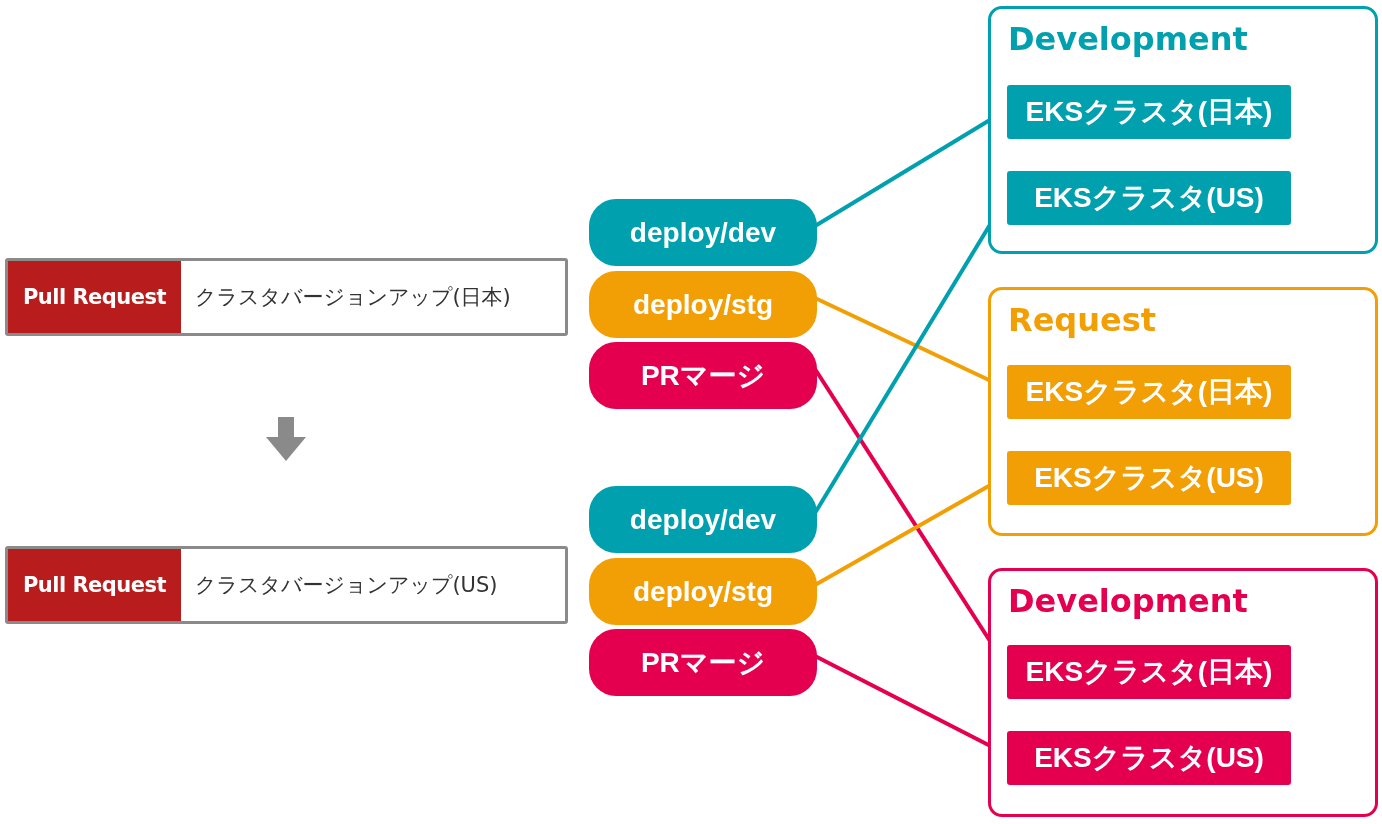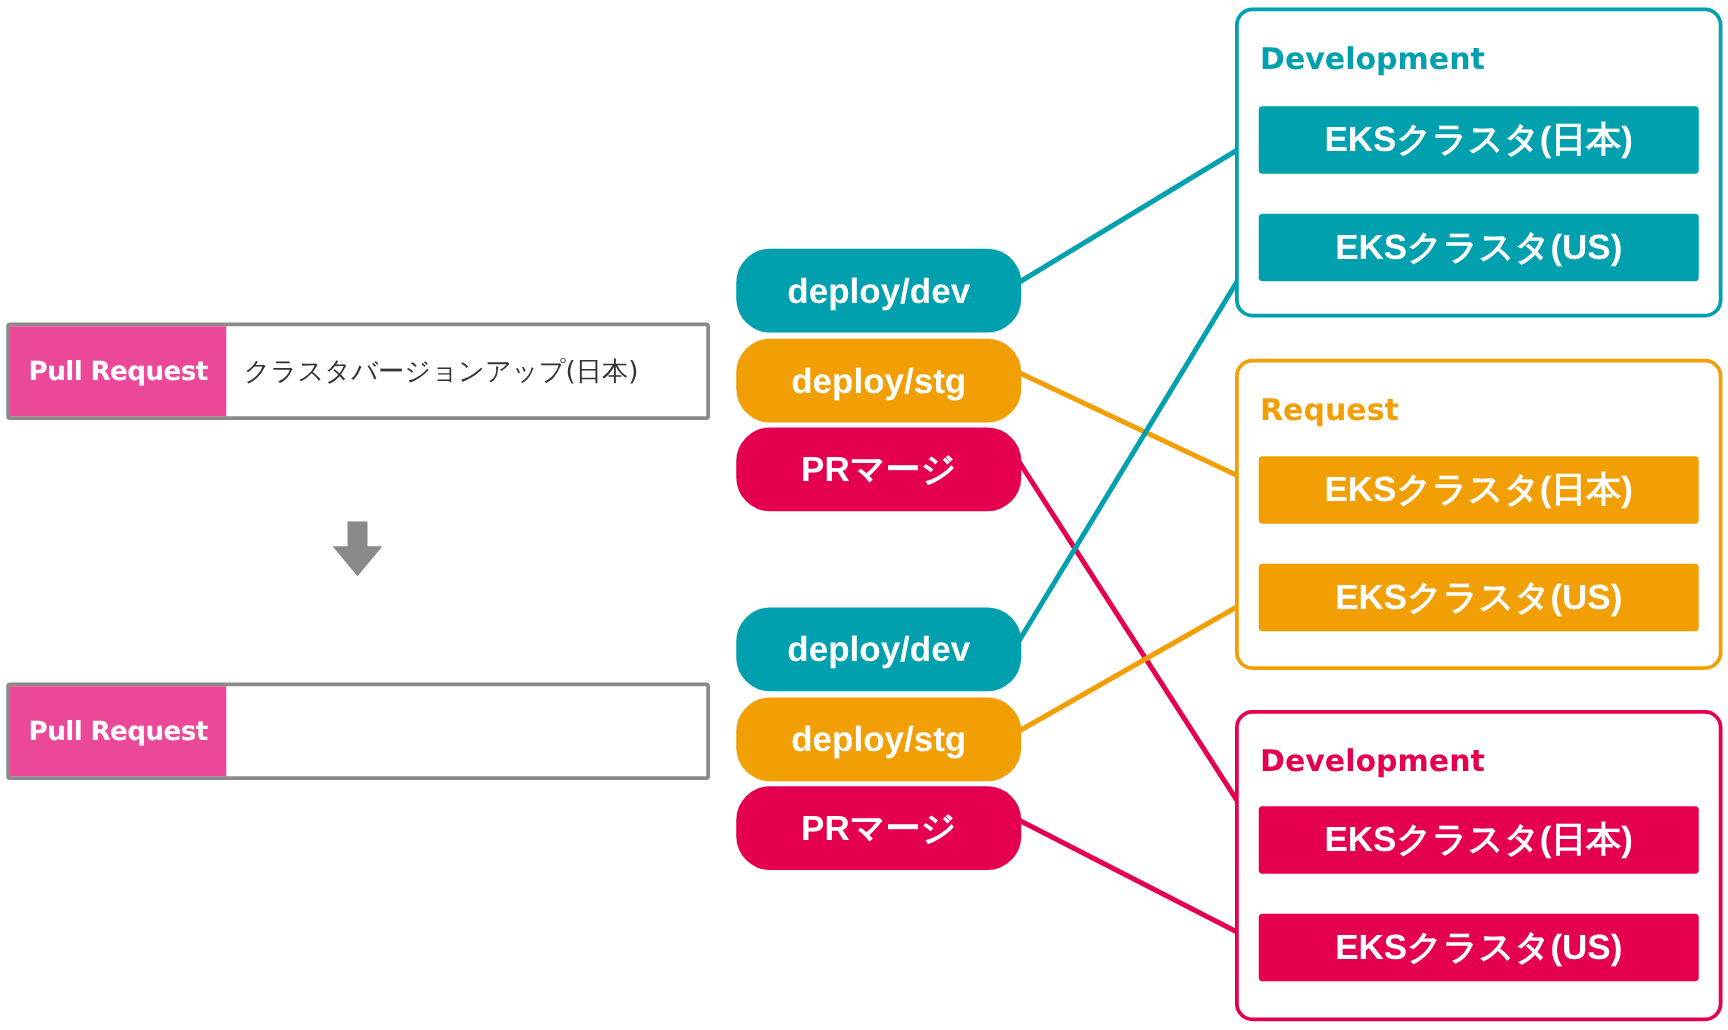--- a/index.html
+++ b/index.html
@@ -1,29 +1,29 @@
 <!DOCTYPE html>
 <html><head>
 <meta charset="utf-8">
 <style>
   html, body { margin: 0; padding: 0; background: #ffffff; }
   body { width: 1382px; height: 824px; position: relative; overflow: hidden;
          font-family: "Liberation Sans", "DejaVu Sans", sans-serif; }
   .pr-box { position: absolute; left: 5px; width: 563px; height: 78px; box-sizing: border-box;
             border: 3px solid #8a8a8a; border-radius: 3px; display: flex; background: #fff; }
-  .pr-label { width: 173px; background: #ec4899; color: #fff; font-weight: bold; font-size: 21px;
+  .pr-label { width: 173px; background: #b91c1c; color: #fff; font-weight: bold; font-size: 21px;
               display: flex; align-items: center; justify-content: center; font-family: "DejaVu Sans", sans-serif; letter-spacing: -0.5px; }
   .pr-title { flex: 1; display: flex; align-items: center; padding-left: 14px; font-size: 21px; color: #333;
               font-family: "DejaVu Sans", sans-serif; border-radius: 23px; }
   .down-arrow { position: absolute; left: 266px; top: 417px; width: 40px; height: 44px; }
   .pill { position: absolute; left: 589px; width: 228px; height: 67px; border-radius: 27px; color: #fff;
           font-weight: bold; font-size: 28px; display: flex; align-items: center; justify-content: center; }
   .env { position: absolute; left: 988px; width: 390px; box-sizing: border-box; border: 3px solid; border-radius: 14px; background: #fff; }
-  .env-title { position: absolute; left: 17px; top: 24px; font-weight: bold; font-size: 24px; font-family: "DejaVu Sans", sans-serif; }
-  .eks { position: absolute; left: 1007px; width: 352px; height: 54px; border-radius: 3px; color: #fff; font-weight: bold;
+  .env-title { position: absolute; left: 17px; top: 11px; font-weight: bold; font-size: 32px; font-family: "DejaVu Sans", sans-serif; }
+  .eks { position: absolute; left: 1007px; width: 284px; height: 54px; border-radius: 3px; color: #fff; font-weight: bold;
          font-size: 28px; display: flex; align-items: center; justify-content: center; }
   svg.lines { position: absolute; left: 0; top: 0; }
 </style>
 </head>
 <body>
 
 <svg class="lines" id="lines" width="1382" height="824">
     <line x1="815" y1="226" x2="1008" y2="109" stroke="#00a0ae" stroke-width="4"></line>
     <line x1="815" y1="298" x2="1008" y2="389" stroke="#f29f05" stroke-width="4"></line>
     <line x1="815" y1="369" x2="1008" y2="669" stroke="#e4004f" stroke-width="4"></line>
@@ -36,20 +36,21 @@
   <div class="pr-label">Pull Request</div>
   <div class="pr-title">クラスタバージョンアップ(日本)</div>
 </div>
 
 <svg class="down-arrow" viewBox="0 0 40 44">
   <path d="M12 0 H28 V20 H40 L20 44 L0 20 H12 Z" fill="#8a8a8a"></path>
 </svg>
 
 <div class="pr-box" style="top:546px">
   <div class="pr-label">Pull Request</div>
+  <div class="pr-title">クラスタバージョンアップ(US)</div>
 </div>
 
 <div class="pill" id="pill-0" style="top: 199px; background: rgb(0, 160, 174);">deploy/dev</div>
 <div class="pill" id="pill-1" style="top: 271px; background: rgb(242, 159, 5);">deploy/stg</div>
 <div class="pill" id="pill-2" style="top: 342px; background: rgb(228, 0, 79);">PRマージ</div>
 <div class="pill" id="pill-3" style="top: 486px; background: rgb(0, 160, 174);">deploy/dev</div>
 <div class="pill" id="pill-4" style="top: 558px; background: rgb(242, 159, 5);">deploy/stg</div>
 <div class="pill" id="pill-5" style="top: 629px; background: rgb(228, 0, 79);">PRマージ</div>
 
 <div class="env" id="env-0" style="top: 6px; height: 248px; border-color: rgb(0, 160, 174);">

